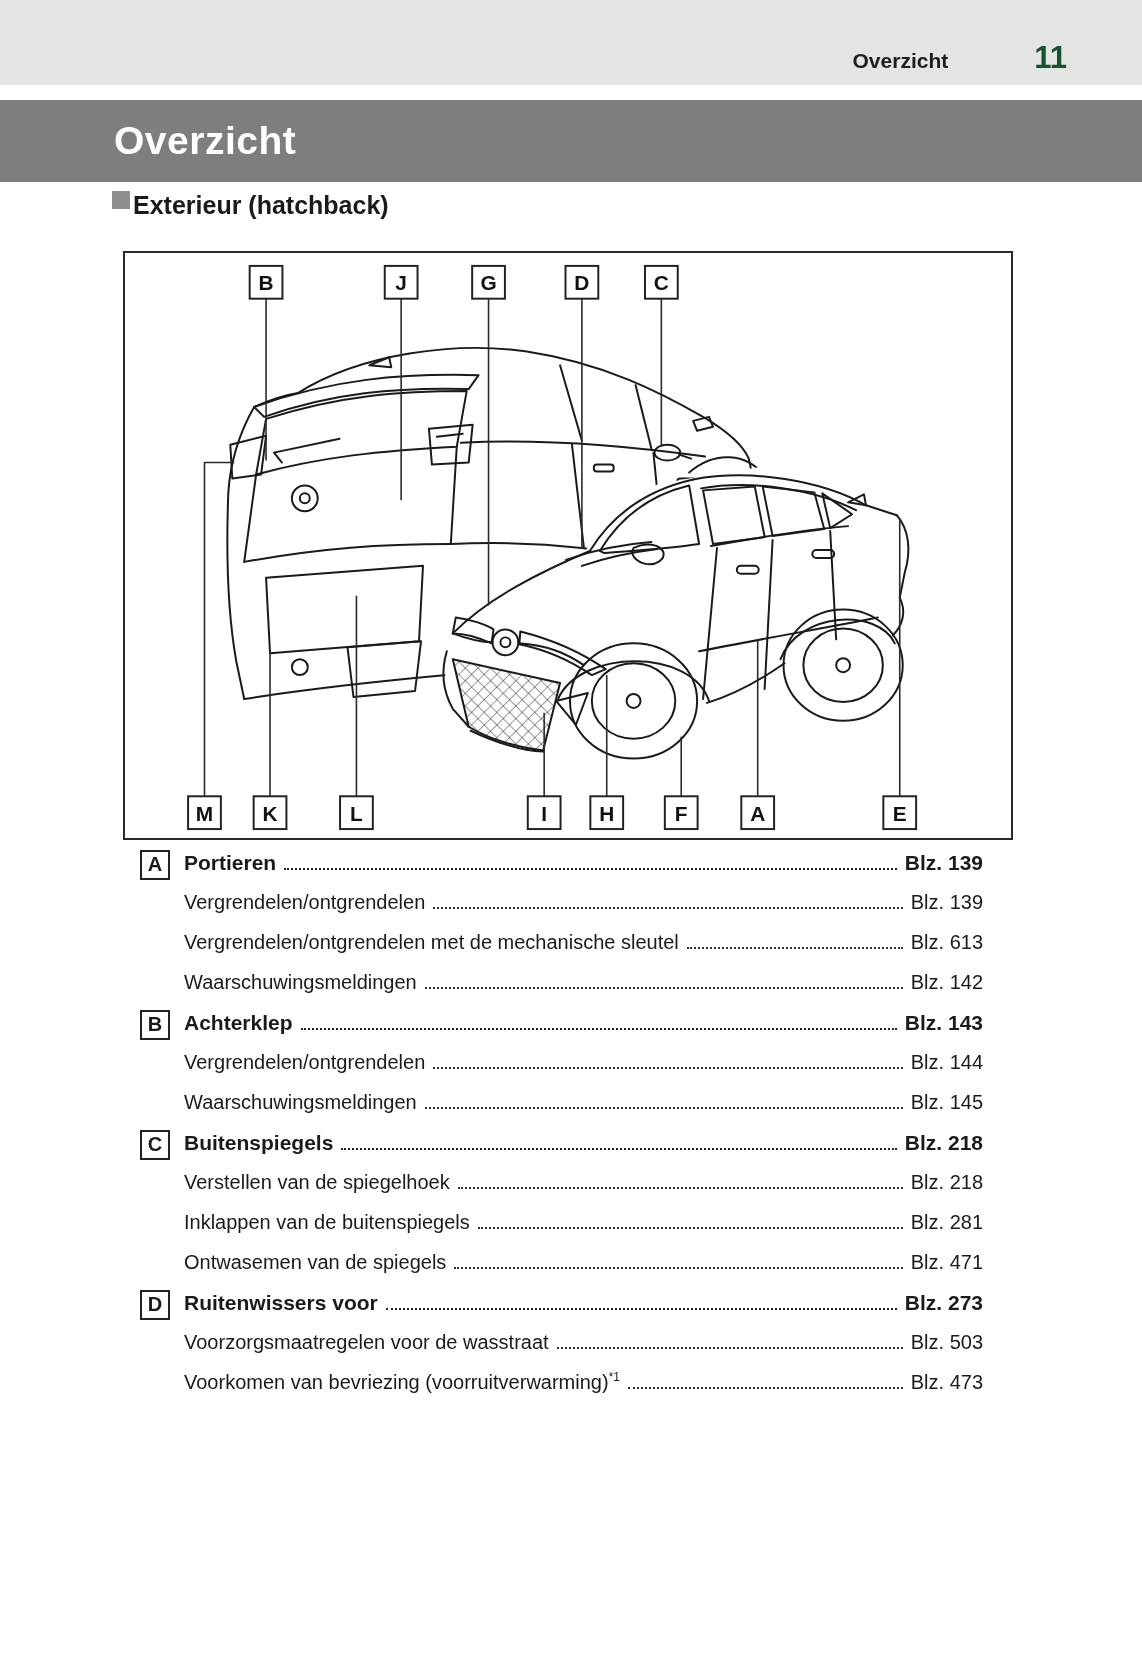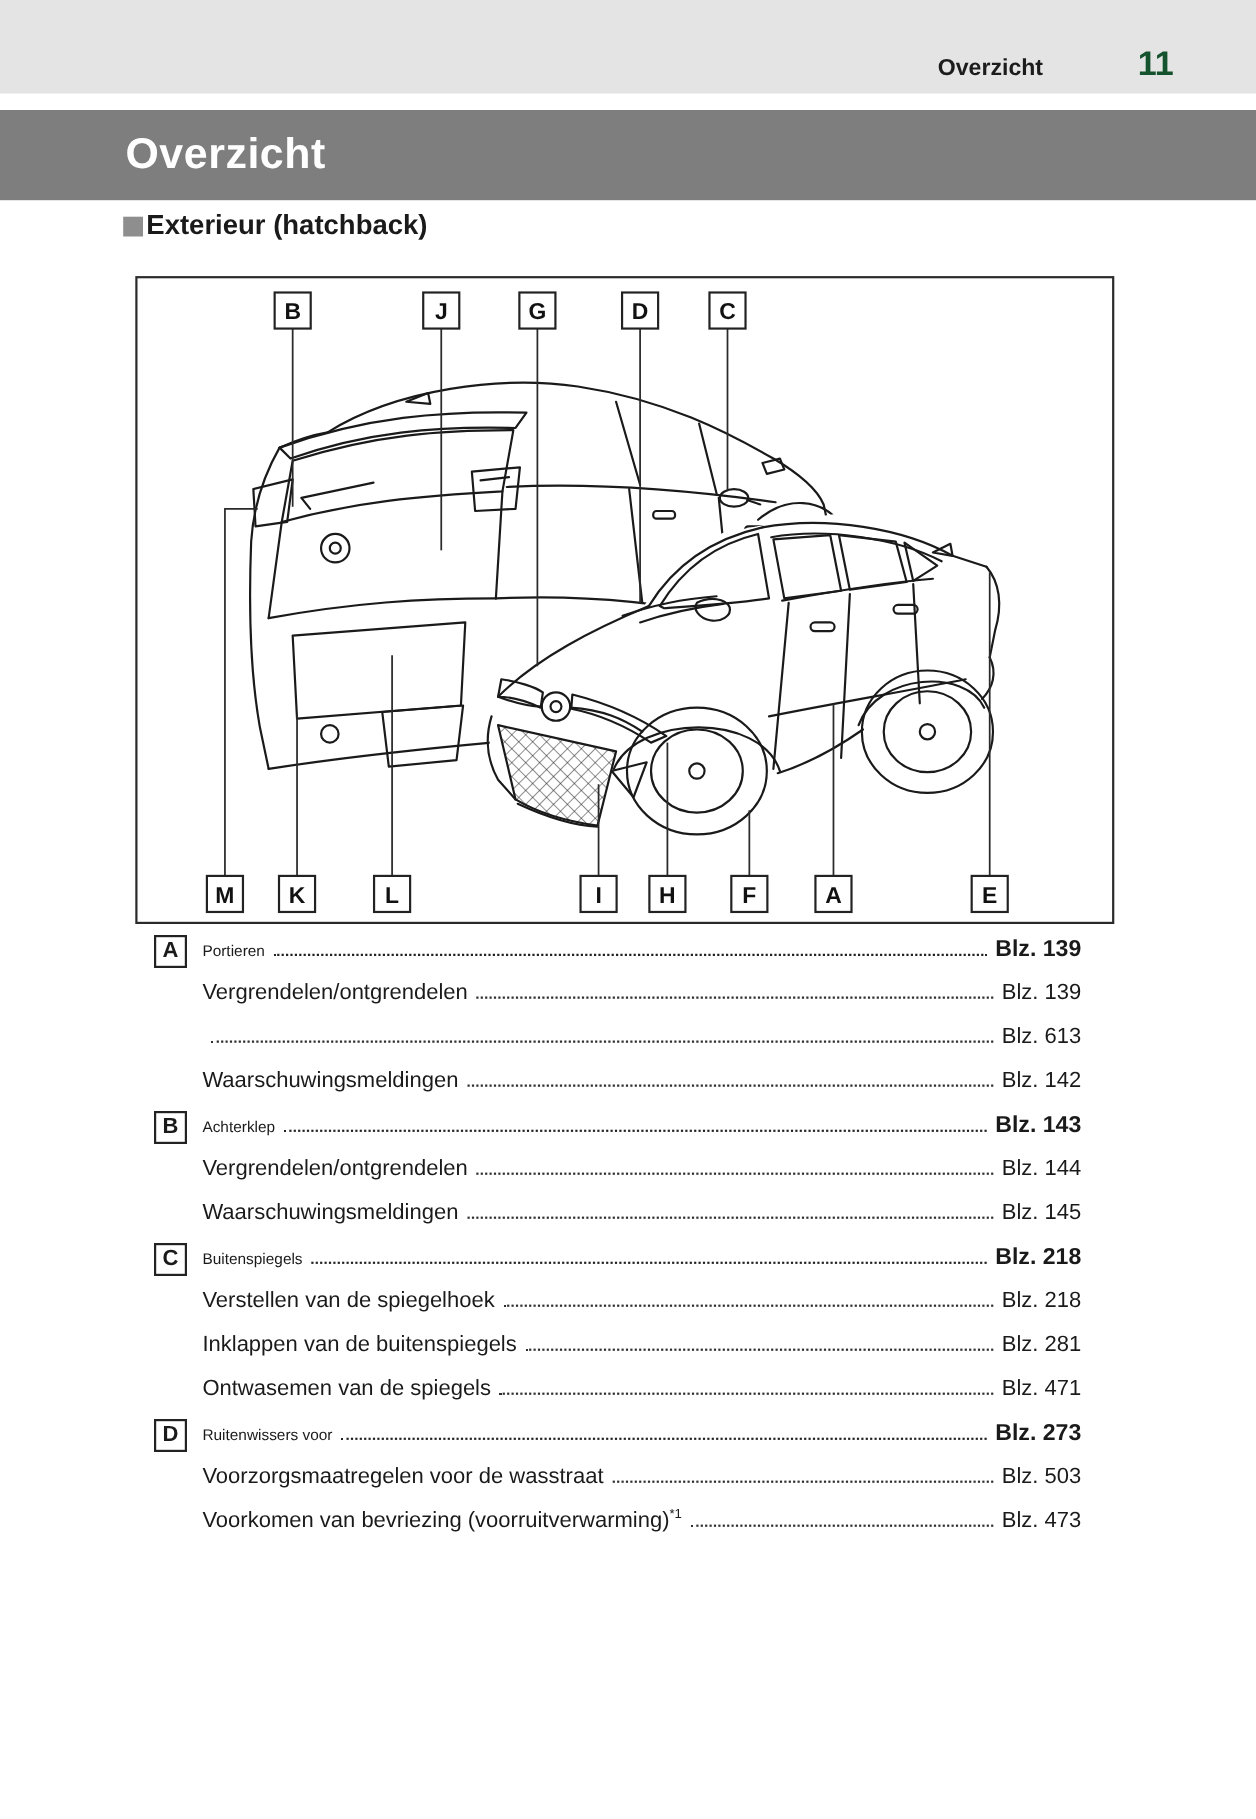--- a/index.html
+++ b/index.html
@@ -13,32 +13,32 @@
   .ph-section { font-size:21px; font-weight:bold; color:#1c1c1c; }
   .ph-number  { font-size:31px; font-weight:bold; color:#14532d; }
 
   
   .banner { position:absolute; top:100px; left:0; width:1142px; height:82px;
             background:#7e7e7e; display:flex; align-items:center; padding-left:114px; }
   .banner-title { color:#ffffff; font-size:39px; font-weight:bold; letter-spacing:.5px; }
 
   
   .section-heading { position:absolute; top:191px; left:112px; display:flex;
-                     align-items:center; font-size:25px; font-weight:bold; }
+                     font-size:25px; font-weight:bold; }
   .sq-bullet { width:18px; height:18px; background:#8e8e8e; display:inline-block; margin-right:3px; }
 
   
   .diagram { position:absolute; left:123px; top:251px; width:890px; height:589px;
              border:2px solid #2a2a2a; }
   .diagram svg { display:block; width:100%; height:100%; }
 
   
   .toc { position:absolute; left:140px; top:851px; width:843px; }
   .toc-row { display:flex; align-items:baseline; height:27px; margin-bottom:13px; }
-  .toc-main .toc-title { font-size:14px; font-weight:normal; white-space:nowrap; }
+  .toc-main .toc-title { font-size:21px; font-weight:bold; white-space:nowrap; }
   .toc-main .toc-page  { font-size:21px; font-weight:bold; white-space:nowrap; }
   .toc-sub { margin-left:44px; }
   .toc-sub .toc-title { font-size:20px; font-weight:normal; white-space:nowrap; }
   .toc-sub .toc-page  { font-size:20px; font-weight:normal; white-space:nowrap; }
   .letter-box { width:30px; height:30px; border:2px solid #222; display:flex;
                 align-items:center; justify-content:center; font-size:20px;
                 font-weight:bold; margin-right:14px; align-self:center; background:#fff; }
   .leader { flex:1; height:5px; margin:0 8px; border-bottom:2px dotted #2f2f2f; min-width:30px; }
   .toc-main .leader { border-bottom:2.6px dotted #222; }
   sup.fn { font-size:12px; vertical-align:super; line-height:0; }
@@ -222,20 +222,21 @@
     <span class="toc-title">Portieren</span>
     <span class="leader"></span>
     <span class="toc-page">Blz. 139</span>
   </div>
   <div class="toc-row toc-sub">
     <span class="toc-title">Vergrendelen/ontgrendelen</span>
     <span class="leader"></span>
     <span class="toc-page">Blz. 139</span>
   </div>
   <div class="toc-row toc-sub">
+    <span class="toc-title">Vergrendelen/ontgrendelen met de mechanische sleutel</span>
     <span class="leader"></span>
     <span class="toc-page">Blz. 613</span>
   </div>
   <div class="toc-row toc-sub">
     <span class="toc-title">Waarschuwingsmeldingen</span>
     <span class="leader"></span>
     <span class="toc-page">Blz. 142</span>
   </div>
 
   <div class="toc-row toc-main">

